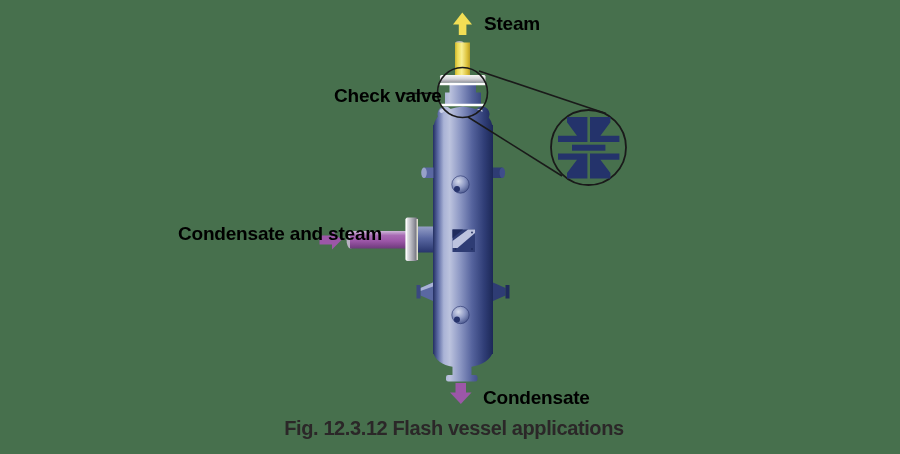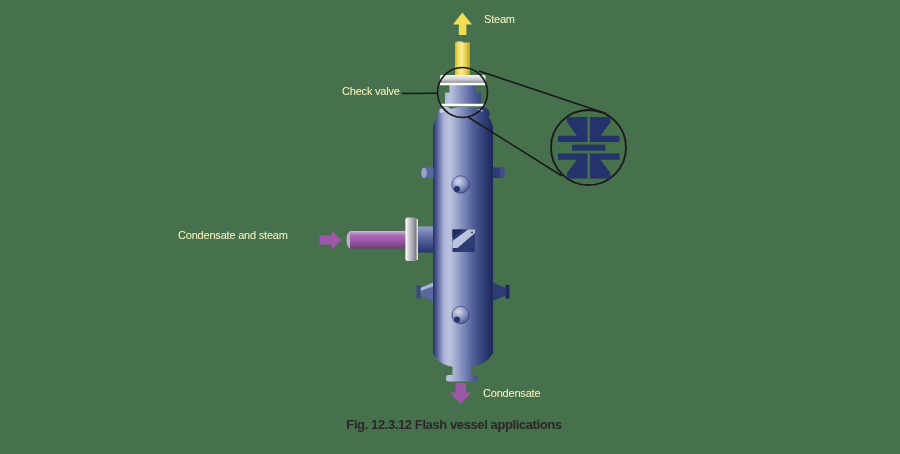--- a/index.html
+++ b/index.html
@@ -6,36 +6,36 @@
   .stage{
     position:relative;
     width:900px;height:454px;
     background:#47704d;
     overflow:hidden;
     font-family:"Liberation Sans",sans-serif;
   }
   .stage svg{position:absolute;left:0;top:0;}
   .lbl{
     position:absolute;
-    font-size:11px;
-    font-weight:normal;
+    font-size:19px;
+    font-weight:bold;
     letter-spacing:-0.2px;
-    color:#fef9c3;
+    color:#000000;
     white-space:nowrap;
     line-height:1;
   }
   .lbl-steam{left:484px;top:14px;}
-  .lbl-checkvalve{left:342px;top:86px;}
-  .lbl-inlet{left:178px;top:230px;}
+  .lbl-checkvalve{left:334px;top:86px;}
+  .lbl-inlet{left:178px;top:224px;}
   .lbl-condensate{left:483px;top:388px;}
   .caption{
     position:absolute;
     left:24px;right:16px;top:417px;
     text-align:center;
-    font-size:13px;
+    font-size:20px;
     font-weight:bold;
     letter-spacing:-0.4px;
     color:#2b2728;
   }
 </style>
 </head>
 <body>
 
 <div class="stage">
 

